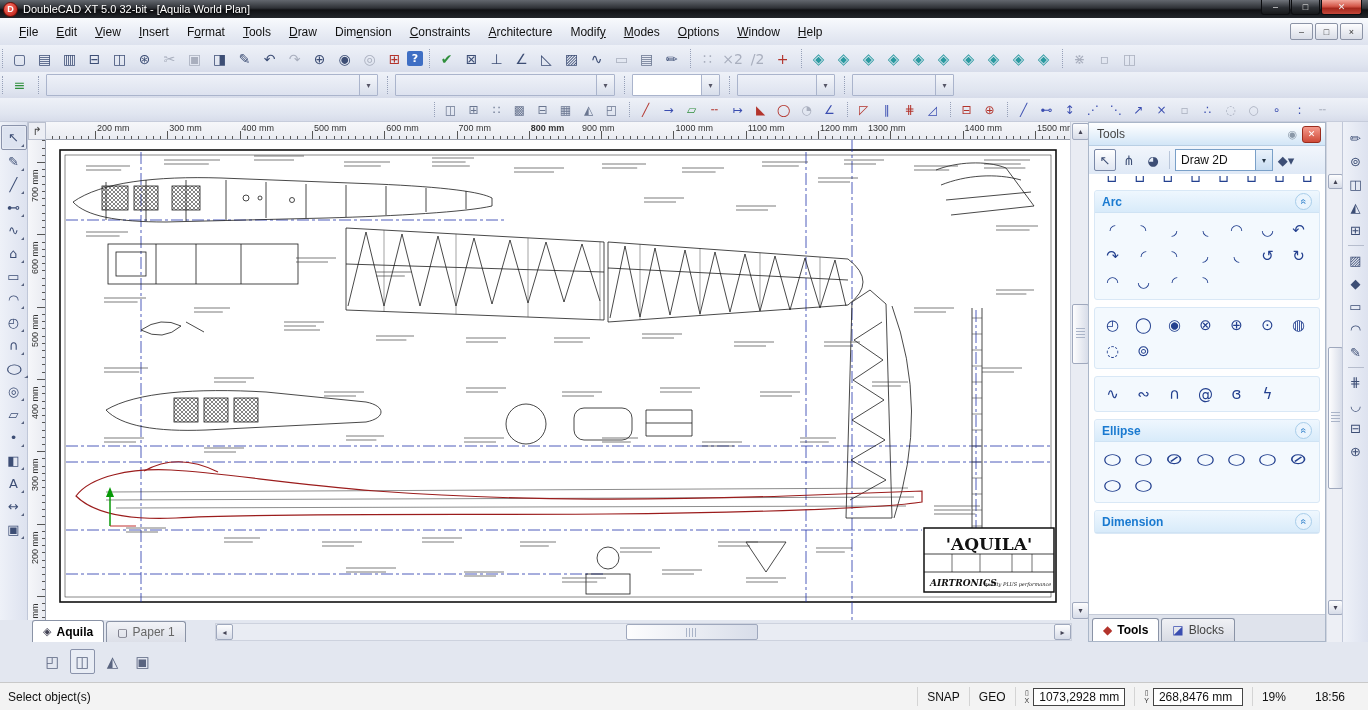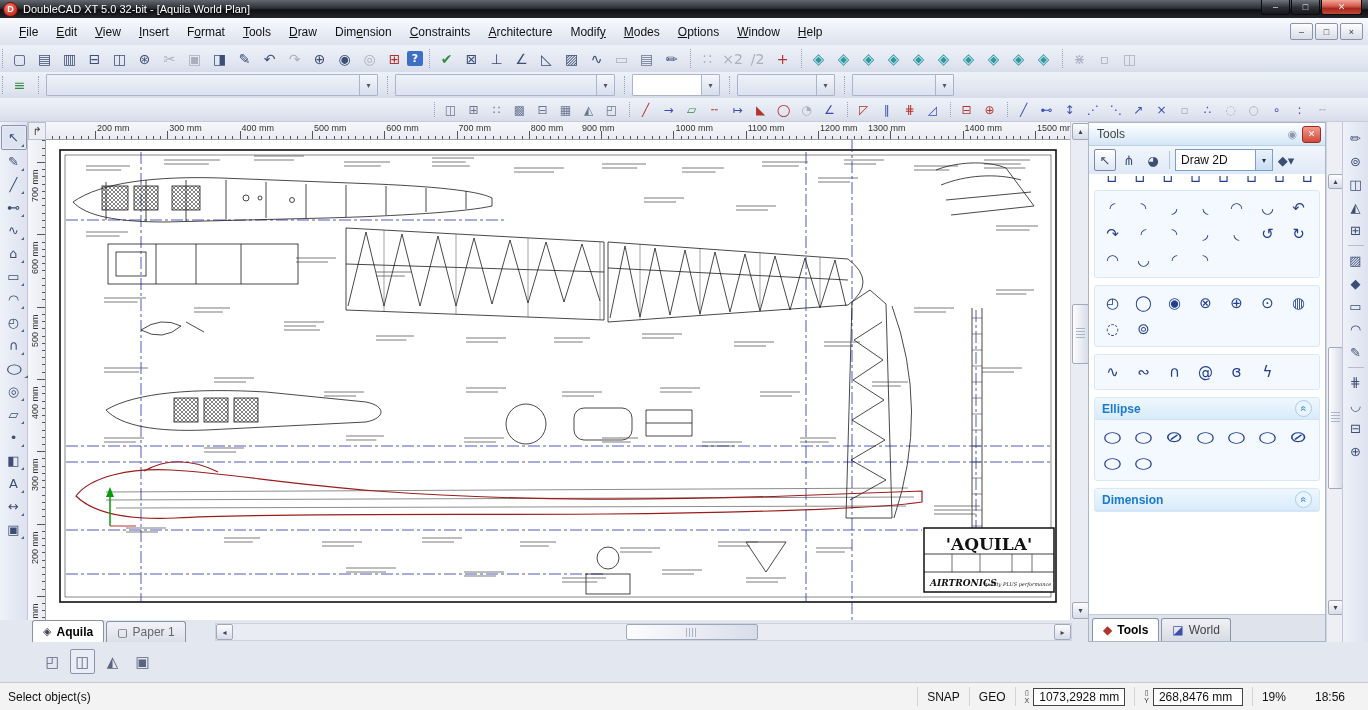--- a/index.html
+++ b/index.html
@@ -432,21 +432,21 @@
       <span class="tickv" style="left: 417.73px; height: 3px;"></span>
       <span class="tickv" style="left: 424.96px; height: 3px;"></span>
       <span class="tickv" style="left: 432.19px; height: 3px;"></span>
       <span class="tickv" style="left: 439.42px; height: 3px;"></span>
       <span class="tickv" style="left: 446.65px; height: 3px;"></span>
       <span class="tickv" style="left: 453.88px; height: 3px;"></span>
       <span class="tickv" style="left: 461.11px; height: 3px;"></span>
       <span class="tickv" style="left: 468.34px; height: 3px;"></span>
       <span class="tickv" style="left: 475.57px; height: 3px;"></span>
       <span class="tickv" style="left: 482.8px; height: 8px;"></span>
-      <span class="rlab" style="left: 484.8px;">800 mm</span>
+      <span class="rlab" style="left: 484.8px; font-weight: bold;">800 mm</span>
       <span class="tickv" style="left: 490.03px; height: 3px;"></span>
       <span class="tickv" style="left: 497.26px; height: 3px;"></span>
       <span class="tickv" style="left: 504.49px; height: 3px;"></span>
       <span class="tickv" style="left: 511.72px; height: 3px;"></span>
       <span class="tickv" style="left: 518.95px; height: 3px;"></span>
       <span class="tickv" style="left: 526.18px; height: 3px;"></span>
       <span class="tickv" style="left: 533.41px; height: 3px;"></span>
       <span class="tickv" style="left: 540.64px; height: 3px;"></span>
       <span class="tickv" style="left: 547.87px; height: 3px;"></span>
       <span class="tickv" style="left: 555.1px; height: 8px;"></span>
@@ -887,20 +887,24 @@
           <span>⊔</span>
           <span>⊔</span>
           <span>⊔</span>
           <span>⊔</span>
           <span>⊔</span>
           <span>⊔</span>
           <span>⊔</span>
           <span>⊔</span>
         </div>
         <div class="sec">
+          <div class="sechead">
+            <span class="sname">Arc</span>
+            <span class="chev">«</span>
+          </div>
           <div class="secbody">
             <span class="picn">◜</span>
             <span class="picn">◝</span>
             <span class="picn">◞</span>
             <span class="picn">◟</span>
             <span class="picn">◠</span>
             <span class="picn">◡</span>
             <span class="picn">↶</span>
             <span class="picn">↷</span>
             <span class="picn">◜</span>
@@ -962,21 +966,21 @@
           </div>
         </div>
       </div>
     <div id="ptabs">
         <div class="ptab active">
           <span class="ptico red">◆</span>
           <span>Tools</span>
         </div>
         <div class="ptab">
           <span class="ptico blue2">◪</span>
-          <span>World</span>
+          <span>Blocks</span>
         </div>
       </div>
   </div>
 
   <div id="pscroll">
     <span class="sarr" style="top:52px;left:1px">▴</span>
     <div class="sthumb" style="left:1px;top:225px;width:13px;height:140px">
         <span class="grip-v"></span>
       </div>
     <span class="sarr" style="top:478px;left:1px">▾</span>

